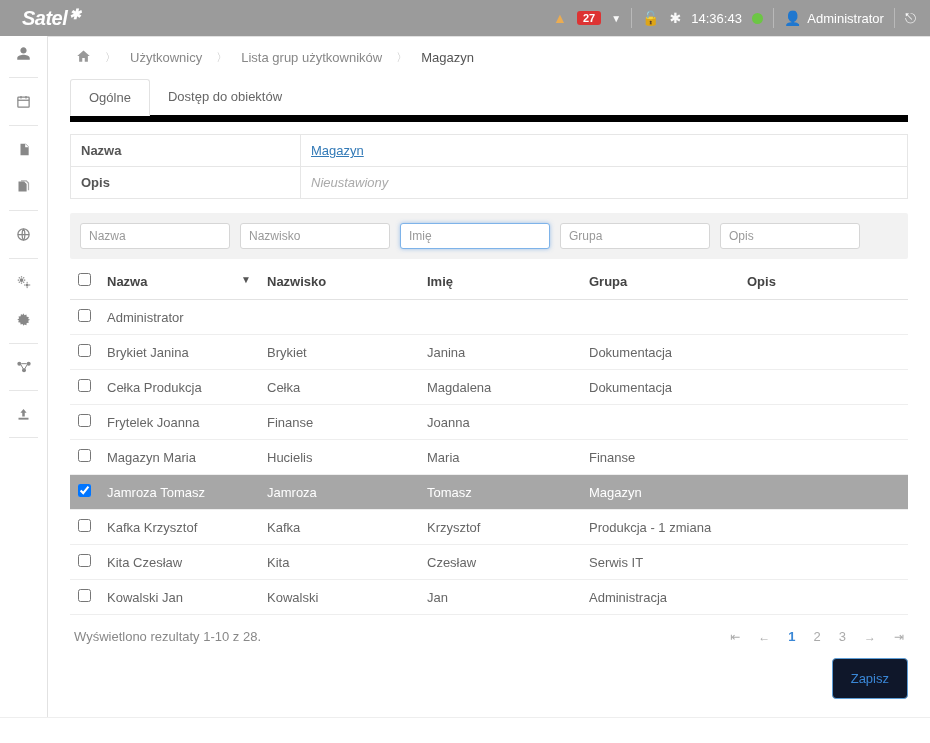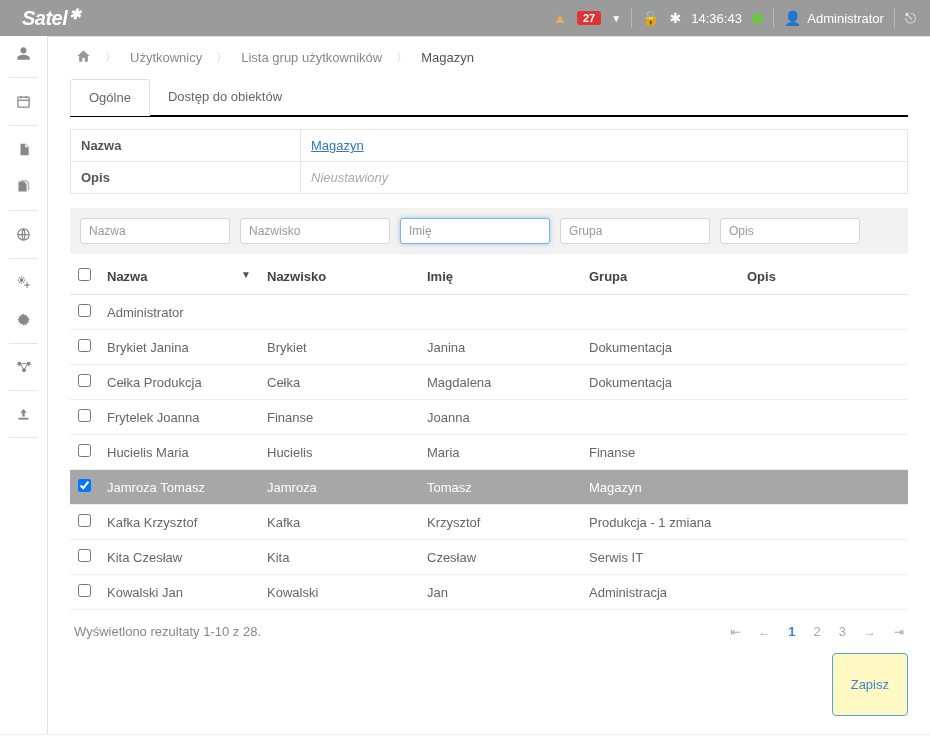--- a/index.html
+++ b/index.html
@@ -17,21 +17,21 @@
 .layout { display: flex; }
 .sidebar { width: 48px; background: #fff; border-right: 1px solid #e2e2e2; display: flex; flex-direction: column; align-items: center; padding-top: 10px; gap: 22px; color: #888; }
 .sidebar .side-icon { font-size: 15px; cursor: pointer; }
 .sidebar .side-sep { width: 60%; height: 1px; background: #e6e6e6; margin: -6px 0; }
 .side-icon svg { display: block; }
 .main { flex: 1; padding: 6px 22px 6px 22px; border-top: 1px solid #e2e2e2; background: #fff; }
 .breadcrumb { display: flex; align-items: center; gap: 14px; color: #888; font-size: 13px; padding: 6px 0 12px 6px; }
 .breadcrumb .bc-sep { color: #bbb; font-size: 11px; }
 .breadcrumb a { cursor: pointer; }
 .current { color: #555; }
-.tabs { display: flex; border-bottom: 2px solid #000000; }
+.tabs { display: flex; border-bottom: 7px solid #000000; }
 .tab { padding: 10px 18px; cursor: pointer; color: #666; position: relative; top: 1px; }
 .tab.active { border: 1px solid #e2e2e2; border-bottom: 1px solid #fff; border-radius: 3px 3px 0 0; }
 .info-table { width: 100%; border-collapse: collapse; margin-top: 12px; }
 .info-table td { border: 1px solid #e6e6e6; padding: 8px 10px; }
 .info-table td.label { width: 230px; font-weight: bold; color: #555; }
 .info-link { color: #337ab7; text-decoration: underline; cursor: text; }
 .info-placeholder { color: #aaa; font-style: italic; }
 .filter-bar { background: #f2f2f2; padding: 10px 10px; margin-top: 14px; display: flex; gap: 10px; border-radius: 2px; }
 .filter-bar input { border: 1px solid #d6d6d6; border-radius: 3px; padding: 5px 8px; font-size: 12px; color: #777; background: #fff; }
 .filter-bar input::placeholder { color: #999; }
@@ -50,21 +50,21 @@
 .col-nazwa { width: 160px; }
 .col-nazwisko { width: 160px; }
 .col-imie { width: 162px; }
 .col-grupa { width: 158px; }
 .footer-row { display: flex; justify-content: space-between; align-items: center; margin: 14px 4px; color: #888; }
 .pagination { display: flex; align-items: center; gap: 18px; color: #aaa; font-size: 13px; }
 .pagination .pg-num { cursor: pointer; }
 .pagination .pg-cur { color: #3a87d6; font-weight: bold; }
 .pagination .pg-icon { font-size: 12px; cursor: pointer; }
 .save-row { display: flex; justify-content: flex-end; margin-bottom: 12px; }
-.btn-save { border: 1px solid #5e9ed6; color: #3a87d6; background: #fef9c3; padding: 23px 18px; border-radius: 4px; cursor: pointer; font-size: 13px; }
+.btn-save { border: 1px solid #5e9ed6; color: #3a87d6; background: #0f172a; padding: 12px 18px; border-radius: 4px; cursor: pointer; font-size: 13px; }
 .page-footer { text-align: center; color: #666; padding: 10px 0 16px 0; font-size: 12px; border-top: 1px solid #eee; }
 </style>
 </head>
 <body>
 
 <div class="topbar">
   <div class="logo">
     <span>Satel</span>
     <span class="logo-gear">✱</span>
   </div>
@@ -238,21 +238,21 @@
           <tr>
             <td><input type="checkbox" style=""></td>
             <td>Frytelek Joanna</td>
             <td>Finanse</td>
             <td>Joanna</td>
             <td></td>
             <td></td>
           </tr>
           <tr>
             <td><input type="checkbox" style=""></td>
-            <td>Hucielis Maria</td>
+            <td>Magazyn Maria</td>
             <td>Hucielis</td>
             <td>Maria</td>
             <td>Finanse</td>
             <td></td>
           </tr>
           <tr class="selected-row">
             <td><input type="checkbox" checked="" style=""></td>
             <td>Jamroza Tomasz</td>
             <td>Jamroza</td>
             <td>Tomasz</td>

